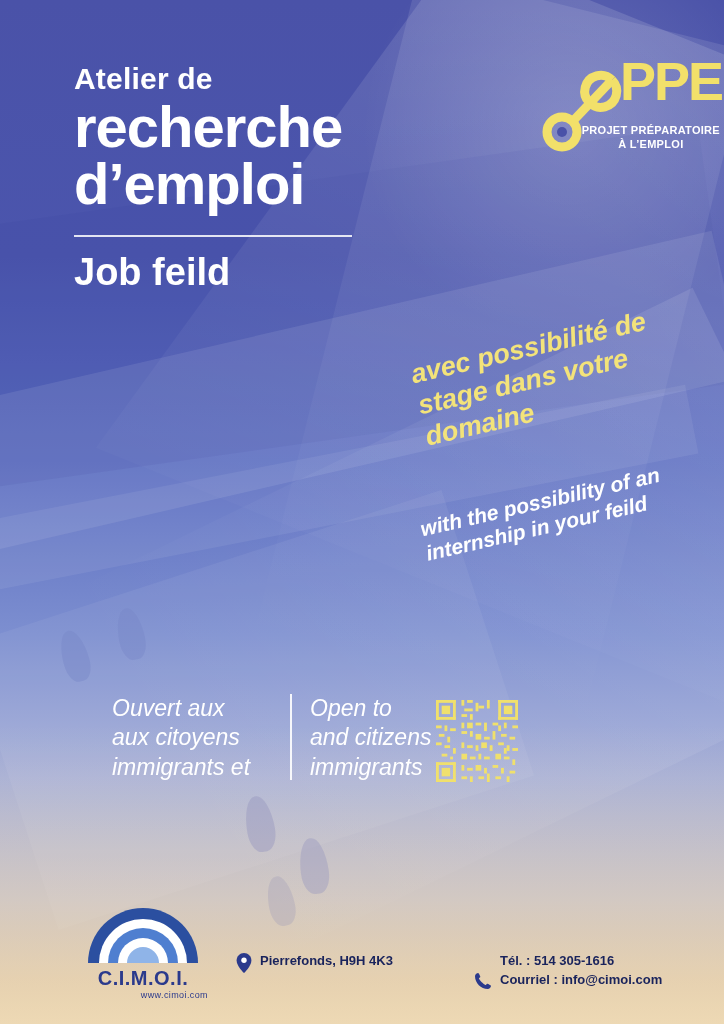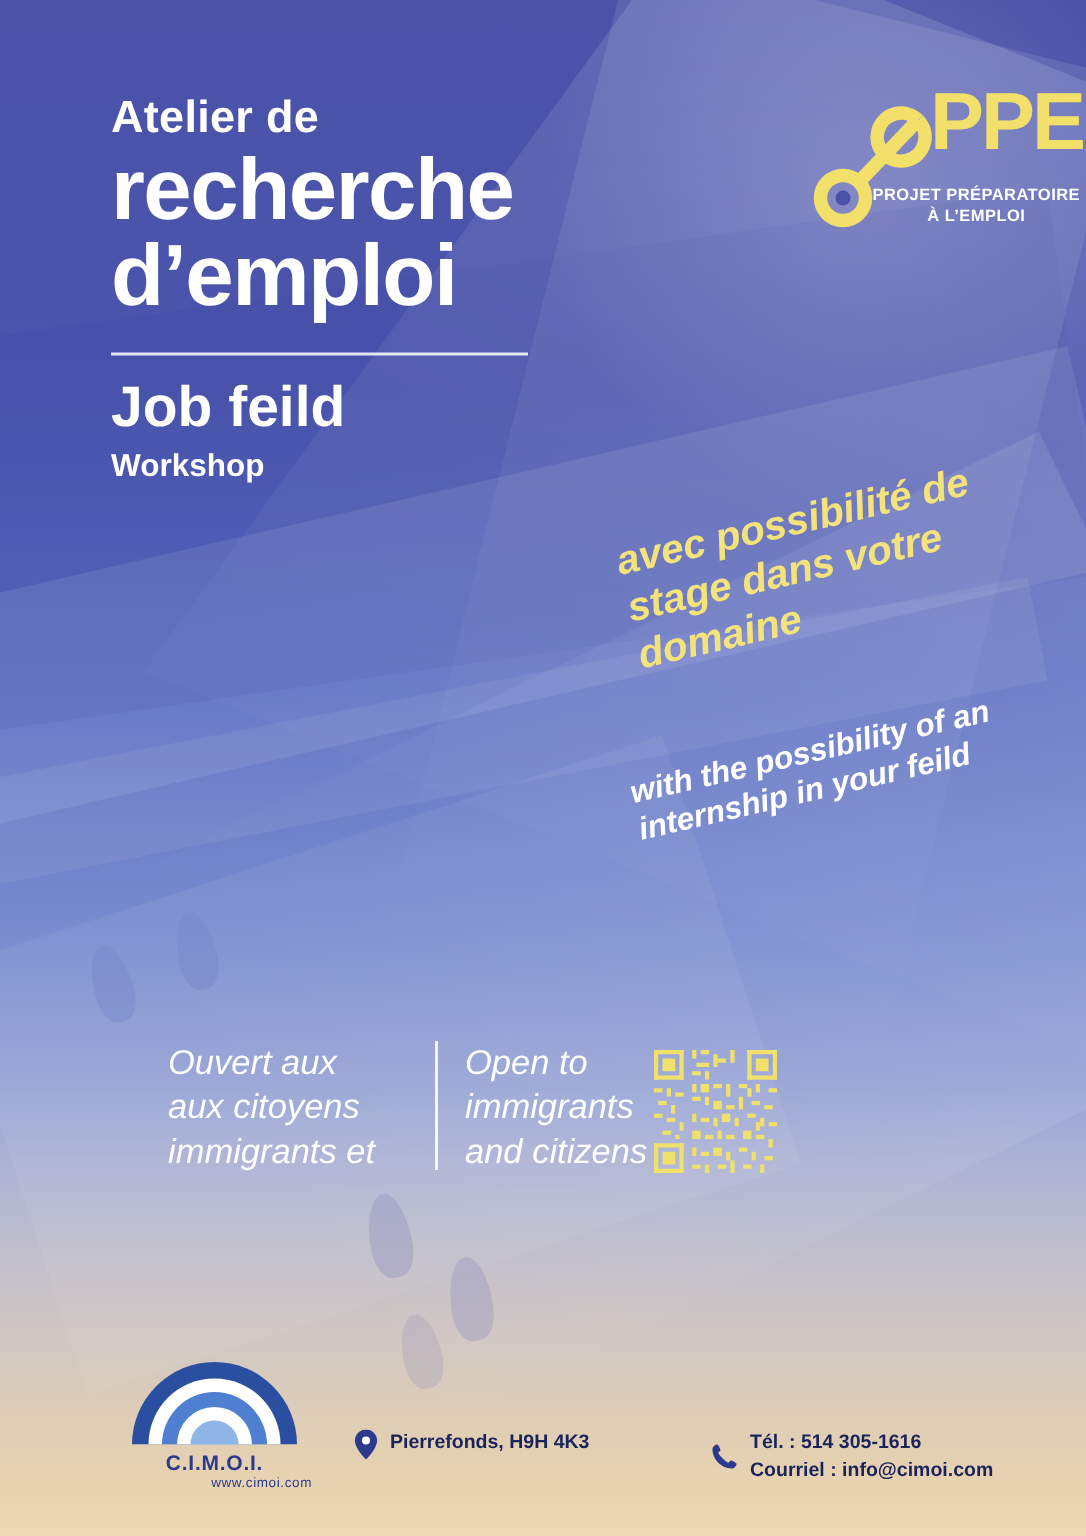--- a/index.html
+++ b/index.html
@@ -245,21 +245,21 @@
     position: absolute;
     bottom: 0;
     left: 50%;
     transform: translateX(-50%);
     border-radius: 200px 200px 0 0;
     display: block;
   }
   .cimoi .name {
     margin-top: 4px;
     color: #2b3a8c;
-    font-size: 14px;
+    font-size: 20px;
     font-weight: bold;
     letter-spacing: 0.5px;
   }
   .cimoi .site {
     color: #2b3a8c;
     font-size: 9px;
     letter-spacing: 0.4px;
     text-align: right;
   }
 
@@ -274,21 +274,21 @@
     line-height: 1.45;
   }
   .contact .pin {
     margin-right: 8px;
     margin-top: 1px;
   }
   .contact2 {
     position: absolute;
     left: 474px; top: 952px;
     display: flex;
-    align-items: center;
+    align-items: flex-end;
     color: #19235c;
     font-size: 13px;
     font-weight: bold;
     line-height: 1.45;
   }
   .contact2 .phone {
     margin-right: 8px;
     margin-top: 1px;
   }
 </style>
@@ -314,21 +314,20 @@
   <div class="footprint fp3"></div>
   <div class="footprint fp4"></div>
   <div class="footprint fp5"></div>
 
   <div class="headline">
     <p class="pre">Atelier de</p>
     <p class="big">recherche</p>
     <p class="big">d’emploi</p>
     <div class="divider"></div>
     <p class="en-big">Job feild</p>
-    <p class="en-sub">Workshop</p>
   </div>
 
   <div class="ppe-logo">
     <svg class="key-shape" width="110" height="110" viewBox="0 0 110 110">
       <g fill="none" stroke="#f2e06a" stroke-width="9">
         <circle cx="28" cy="80" r="15"></circle>
         <path d="M38 70 L78 28"></path>
         <path d="M78 28 a16 16 0 1 0 0.1 0.1" stroke-width="9"></path>
       </g>
       <circle cx="28" cy="80" r="5" fill="#4a52a8"></circle>
@@ -345,22 +344,22 @@
 
   <div class="opento">
     <div class="col fr">
       <div>Ouvert aux</div>
       <div>aux citoyens</div>
       <div>immigrants et</div>
     </div>
     <div class="sep"></div>
     <div class="col en">
       <div>Open to</div>
+      <div>and citizens</div>
       <div>immigrants</div>
-      <div>and citizens</div>
     </div>
   </div>
 
   <div class="qr">
     <svg width="82" height="82" viewBox="0 0 29 29">
       <g fill="#f0e06c">
         <rect x="0" y="0" width="7" height="1"></rect>
           <rect x="0" y="0" width="1" height="7"></rect>
         <rect x="6" y="0" width="1" height="7"></rect>
           <rect x="0" y="6" width="7" height="1"></rect>

